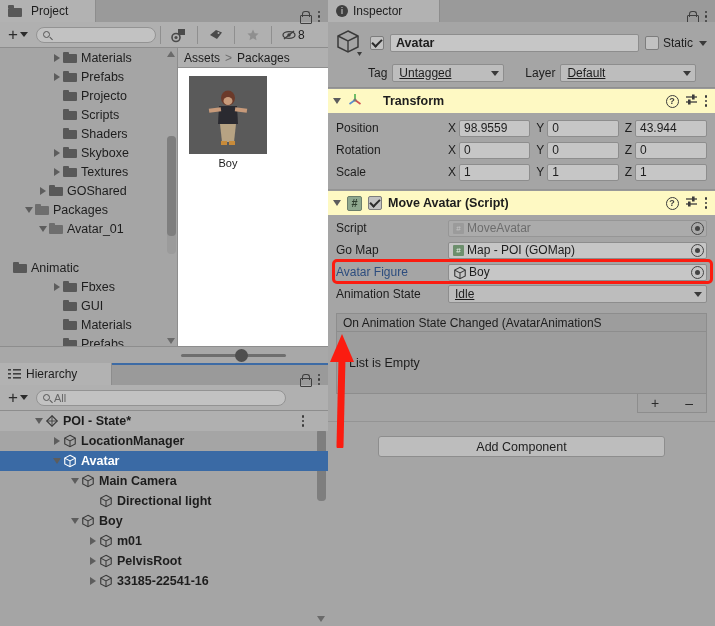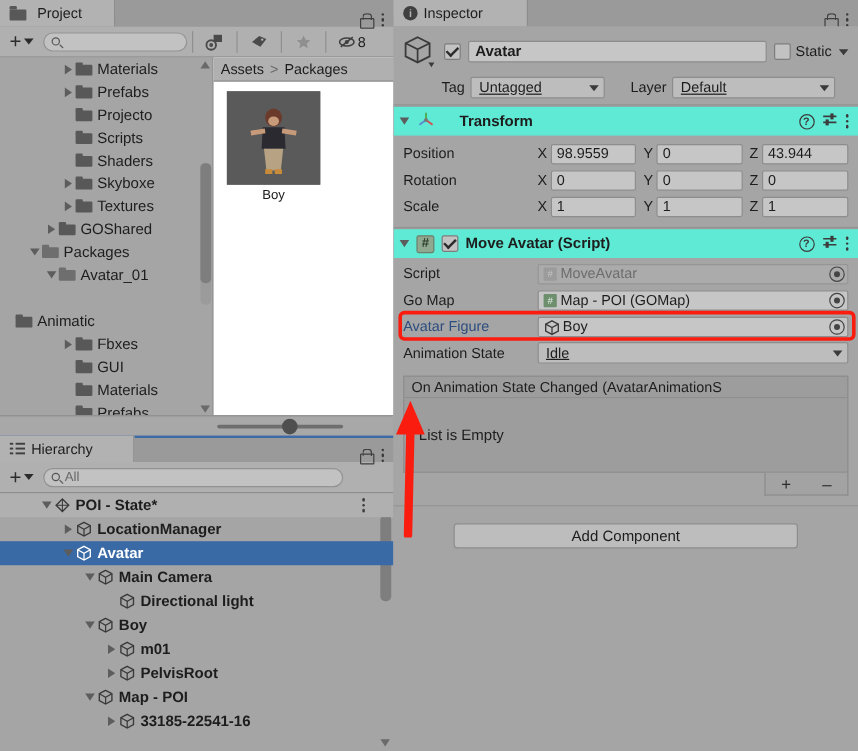--- a/index.html
+++ b/index.html
@@ -101,21 +101,21 @@
                padding:0 5px; font-weight:bold; font-size:12.5px; }
   .static-wrap { display:flex; align-items:center; gap:4px; }
   .go-line2 { display:flex; align-items:center; gap:5px; margin-top:6px; padding-left:34px; }
   .lbl { font-size:12px; color:#1d1d1d; }
   .dropdown { height:18px; background:#bdbdbd; border:1px solid #8d8d8d; border-radius:2px; display:flex;
               align-items:center; justify-content:space-between; padding:0 4px 0 6px; font-size:12px;text-decoration:underline; }
   .dd-caret { width:0;height:0;border-left:4px solid transparent;border-right:4px solid transparent;border-top:5px solid #3a3a3a; margin-left:6px;}
 
   
   .comp { background:#a5a5a5; border-top:1px solid #999; border-bottom:1px solid #949494; }
-  .comp-head { height:24px; display:flex; align-items:center; gap:6px; padding:0 8px 0 5px; background:#5eead4; }
+  .comp-head { height:24px; display:flex; align-items:center; gap:6px; padding:0 8px 0 5px; background:#fef9c3; }
   .comp-title { font-weight:bold; font-size:12.5px; flex:1; }
   .head-icons { display:flex; align-items:center; gap:6px; }
   .ico-help { width:13px;height:13px;border:1.4px solid #3c3c3c;border-radius:50%;font-size:9px;display:flex;align-items:center;justify-content:center;font-weight:bold;color:#3c3c3c;}
   .comp-body { padding:4px 8px 6px 8px; }
 
   .prow { height:22px; display:flex; align-items:center; }
   .prow-label { width:112px; font-size:12px; color:#1d1d1d; flex:0 0 112px; }
   .vec { flex:1; display:flex; gap:6px; }
   .axis { flex:1; display:flex; align-items:center; gap:3px; }
   .axis-l { font-size:12px; color:#1d1d1d; }
@@ -506,32 +506,20 @@
             <span class="twist">
               <span class="tri-r"></span>
             </span>
             <span class="gobj" style="color:#3a3a3a">
               <svg width="14" height="14" viewBox="0 0 16 16">
                 <path d="M8 1.5 L14 4.7 L14 11.3 L8 14.5 L2 11.3 L2 4.7 Z" fill="none" stroke="currentColor" stroke-width="1.3"></path>
                 <path d="M2 4.7 L8 8 L14 4.7 M8 8 L8 14.5" fill="none" stroke="currentColor" stroke-width="1.2"></path>
               </svg>
             </span>
             <span>PelvisRoot</span>
-          </div>
-          <div class="hrow" style="padding-left: 68px;">
-            <span class="twist">
-              <span class="tri-d"></span>
-            </span>
-            <span class="gobj" style="color:#3a3a3a">
-              <svg width="14" height="14" viewBox="0 0 16 16">
-                <path d="M8 1.5 L14 4.7 L14 11.3 L8 14.5 L2 11.3 L2 4.7 Z" fill="none" stroke="currentColor" stroke-width="1.3"></path>
-                <path d="M2 4.7 L8 8 L14 4.7 M8 8 L8 14.5" fill="none" stroke="currentColor" stroke-width="1.2"></path>
-              </svg>
-            </span>
-            <span>Map - POI</span>
           </div>
           <div class="hrow" style="padding-left: 86px;">
             <span class="twist">
               <span class="tri-r"></span>
             </span>
             <span class="gobj" style="color:#3a3a3a">
               <svg width="14" height="14" viewBox="0 0 16 16">
                 <path d="M8 1.5 L14 4.7 L14 11.3 L8 14.5 L2 11.3 L2 4.7 Z" fill="none" stroke="currentColor" stroke-width="1.3"></path>
                 <path d="M2 4.7 L8 8 L14 4.7 M8 8 L8 14.5" fill="none" stroke="currentColor" stroke-width="1.2"></path>
               </svg>

